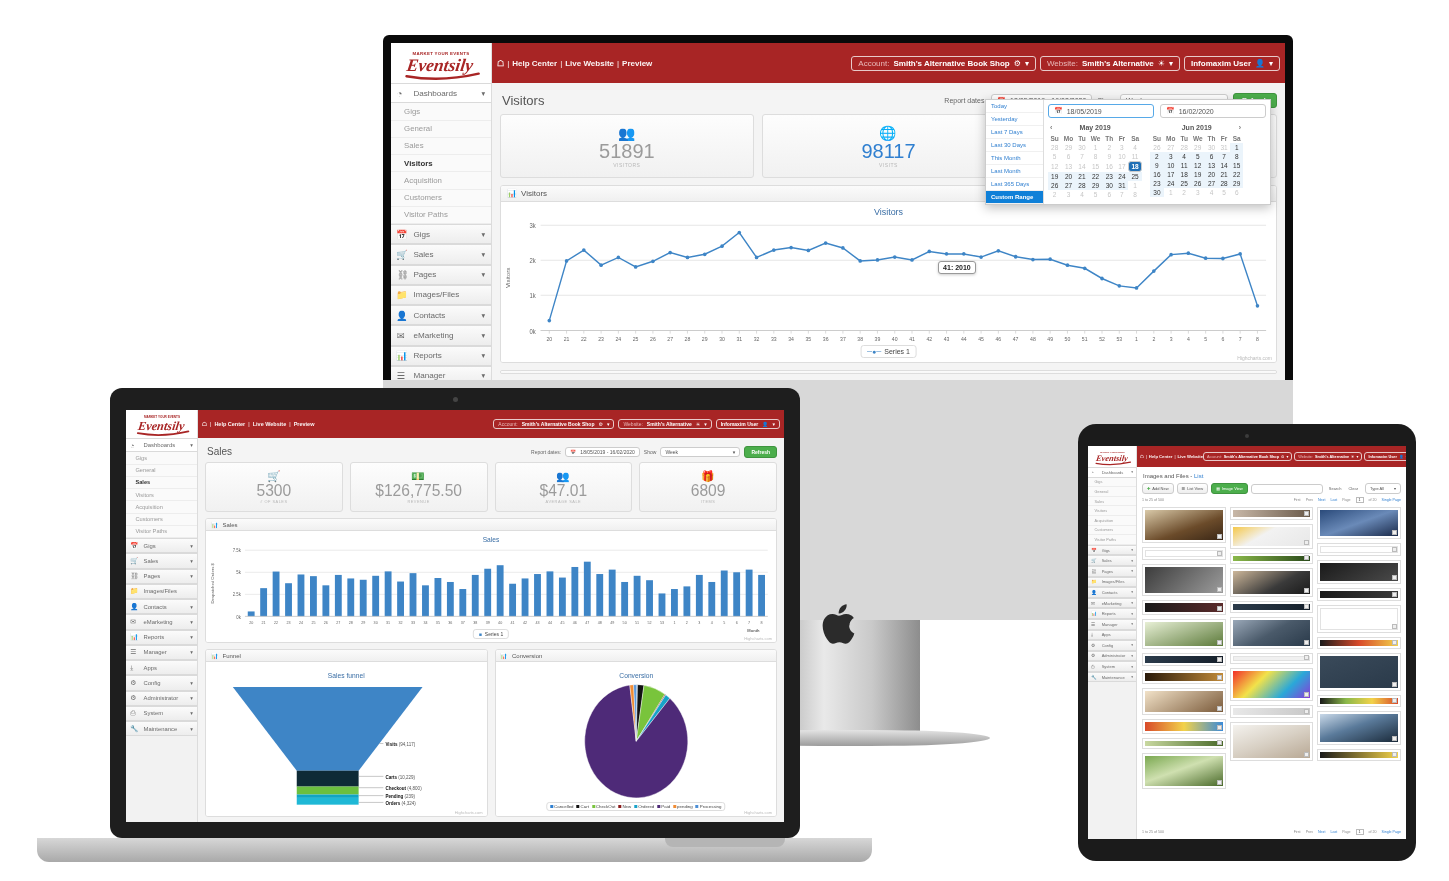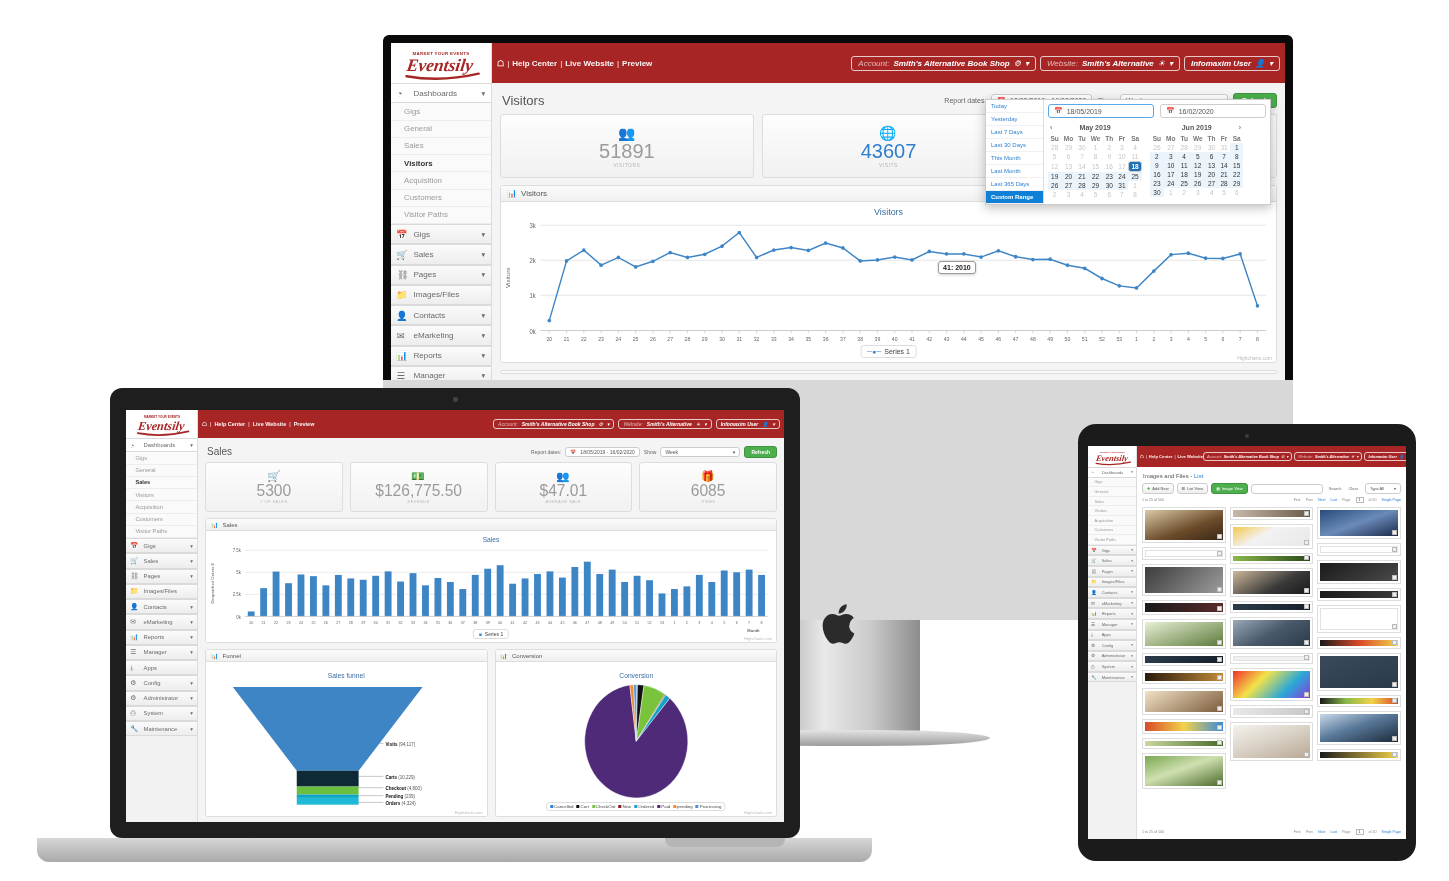--- a/index.html
+++ b/index.html
@@ -11,21 +11,21 @@
   .app { position:absolute; inset:0; background:#f4f4f4; display:flex; flex-direction:column; overflow:hidden; }
   .topbar { display:flex; align-items:stretch; background:#fff; flex:0 0 auto; }
   .logo { background:#fff; display:flex; align-items:center; justify-content:center;
           border-right:1px solid #e0e0e0; flex:0 0 auto; }
   .logo svg { display:block; }
   .redbar { flex:1; background:#a82525; display:flex; align-items:center; color:#fff;
             padding:0 6px; position:relative; }
   .redbar .links { display:flex; align-items:center; gap:3px; font-weight:bold; white-space:nowrap; }
   .redbar .links span { opacity:.95; }
   .redbar .sep { opacity:.6; font-weight:normal; }
-  .acctbox { margin-left:auto; display:flex; align-items:center; gap:4px;font-style:italic; }
+  .acctbox { margin-left:auto; display:flex; align-items:center; gap:4px; }
   .pill { border:1px solid #e8c9c9; border-radius:3px; padding:2px 6px; display:flex;
           align-items:center; gap:4px; white-space:nowrap; }
   .pill .lab { color:#e9b9b9; }
   .pill .val { color:#fff; font-weight:bold; }
   .body { flex:1; display:flex; min-height:0; }
   .sidebar { background:#f2f2f2; border-right:1px solid #dcdcdc; flex:0 0 auto;
              overflow:hidden; display:flex; flex-direction:column; }
   .sb-group { background:linear-gradient(#fbfbfb,#ededed); border:1px solid #dadada;
               border-left:none; border-right:none; display:flex; align-items:center;
               gap:5px; color:#6b6b6b; position:relative; }
@@ -264,21 +264,21 @@
               </div>
 
               <div class="kpis" id="kpis-desktop" style="gap:8px;height:64px;">
                   <div class="kpi">
                     <div class="ico" style="font-size: 14px;">👥</div>
                     <div class="num" style="font-size: 20px; line-height: 1.05;">51891</div>
                     <div class="lab" style="font-size: 5px;">VISITORS</div>
                   </div>
                   <div class="kpi">
                     <div class="ico blue" style="font-size: 14px;">🌐</div>
-                    <div class="num blue" style="font-size: 20px; line-height: 1.05;">43607</div>
+                    <div class="num blue" style="font-size: 20px; line-height: 1.05;">98117</div>
                     <div class="lab" style="font-size: 5px;">VISITS</div>
                   </div>
                   <div class="kpi">
                     <div class="ico" style="font-size: 14px;">📄</div>
                     <div class="num" style="font-size: 20px; line-height: 1.05;">16</div>
                     <div class="lab" style="font-size: 5px;">PAGEVIEWS</div>
                   </div>
                 </div>
 
               <div class="panel" style="margin-top:7px;height:178px;">
@@ -792,21 +792,21 @@
                     <div class="num" style="font-size: 15.6px; line-height: 1.05;">$126,775.50</div>
                     <div class="lab" style="font-size: 3.9px;">REVENUE</div>
                   </div>
                   <div class="kpi">
                     <div class="ico" style="font-size: 10.92px;">👥</div>
                     <div class="num" style="font-size: 15.6px; line-height: 1.05;">$47.01</div>
                     <div class="lab" style="font-size: 3.9px;">AVERAGE SALE</div>
                   </div>
                   <div class="kpi">
                     <div class="ico" style="font-size: 10.92px;">🎁</div>
-                    <div class="num" style="font-size: 15.6px; line-height: 1.05;">6085</div>
+                    <div class="num" style="font-size: 15.6px; line-height: 1.05;">6809</div>
                     <div class="lab" style="font-size: 3.9px;">ITEMS</div>
                   </div>
                 </div>
 
               <div class="panel" style="margin-top:6px;height:125px;">
                 <div class="panel-hd" style="padding:2px 5px;font-size:6px;">
                   <span>📊</span>
                   <span>Sales</span>
                 </div>
                 <div class="panel-bd">

